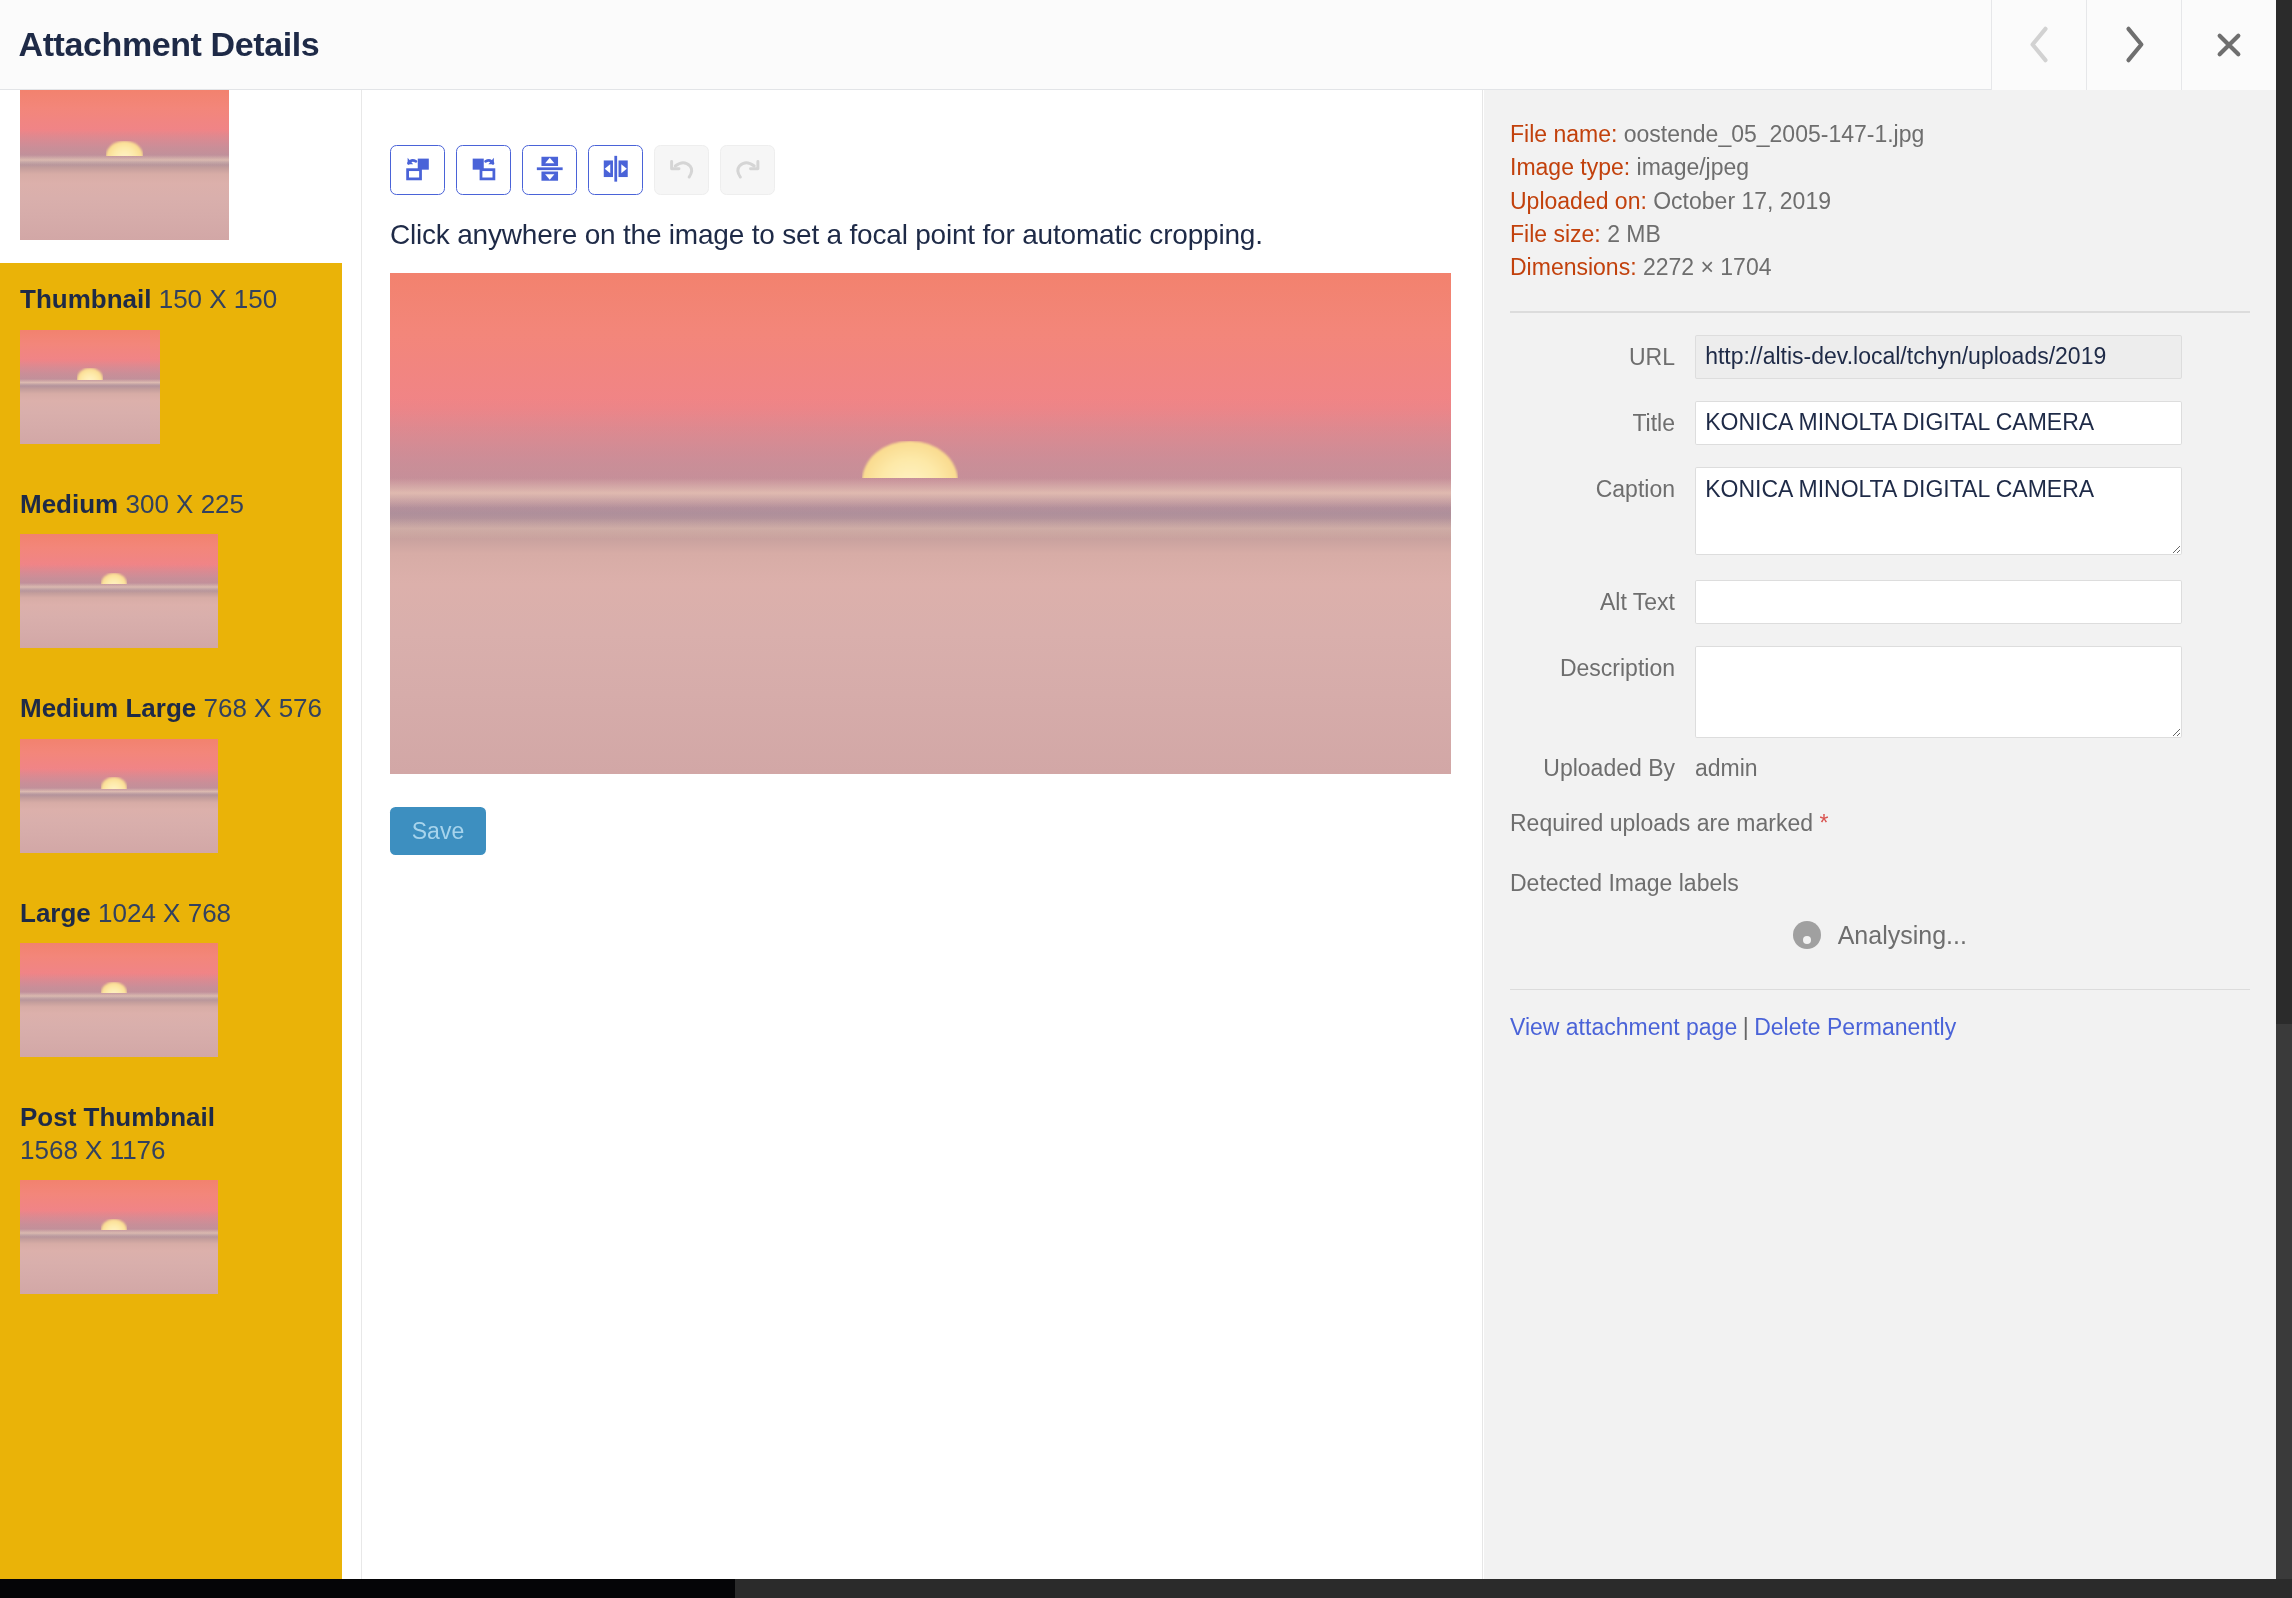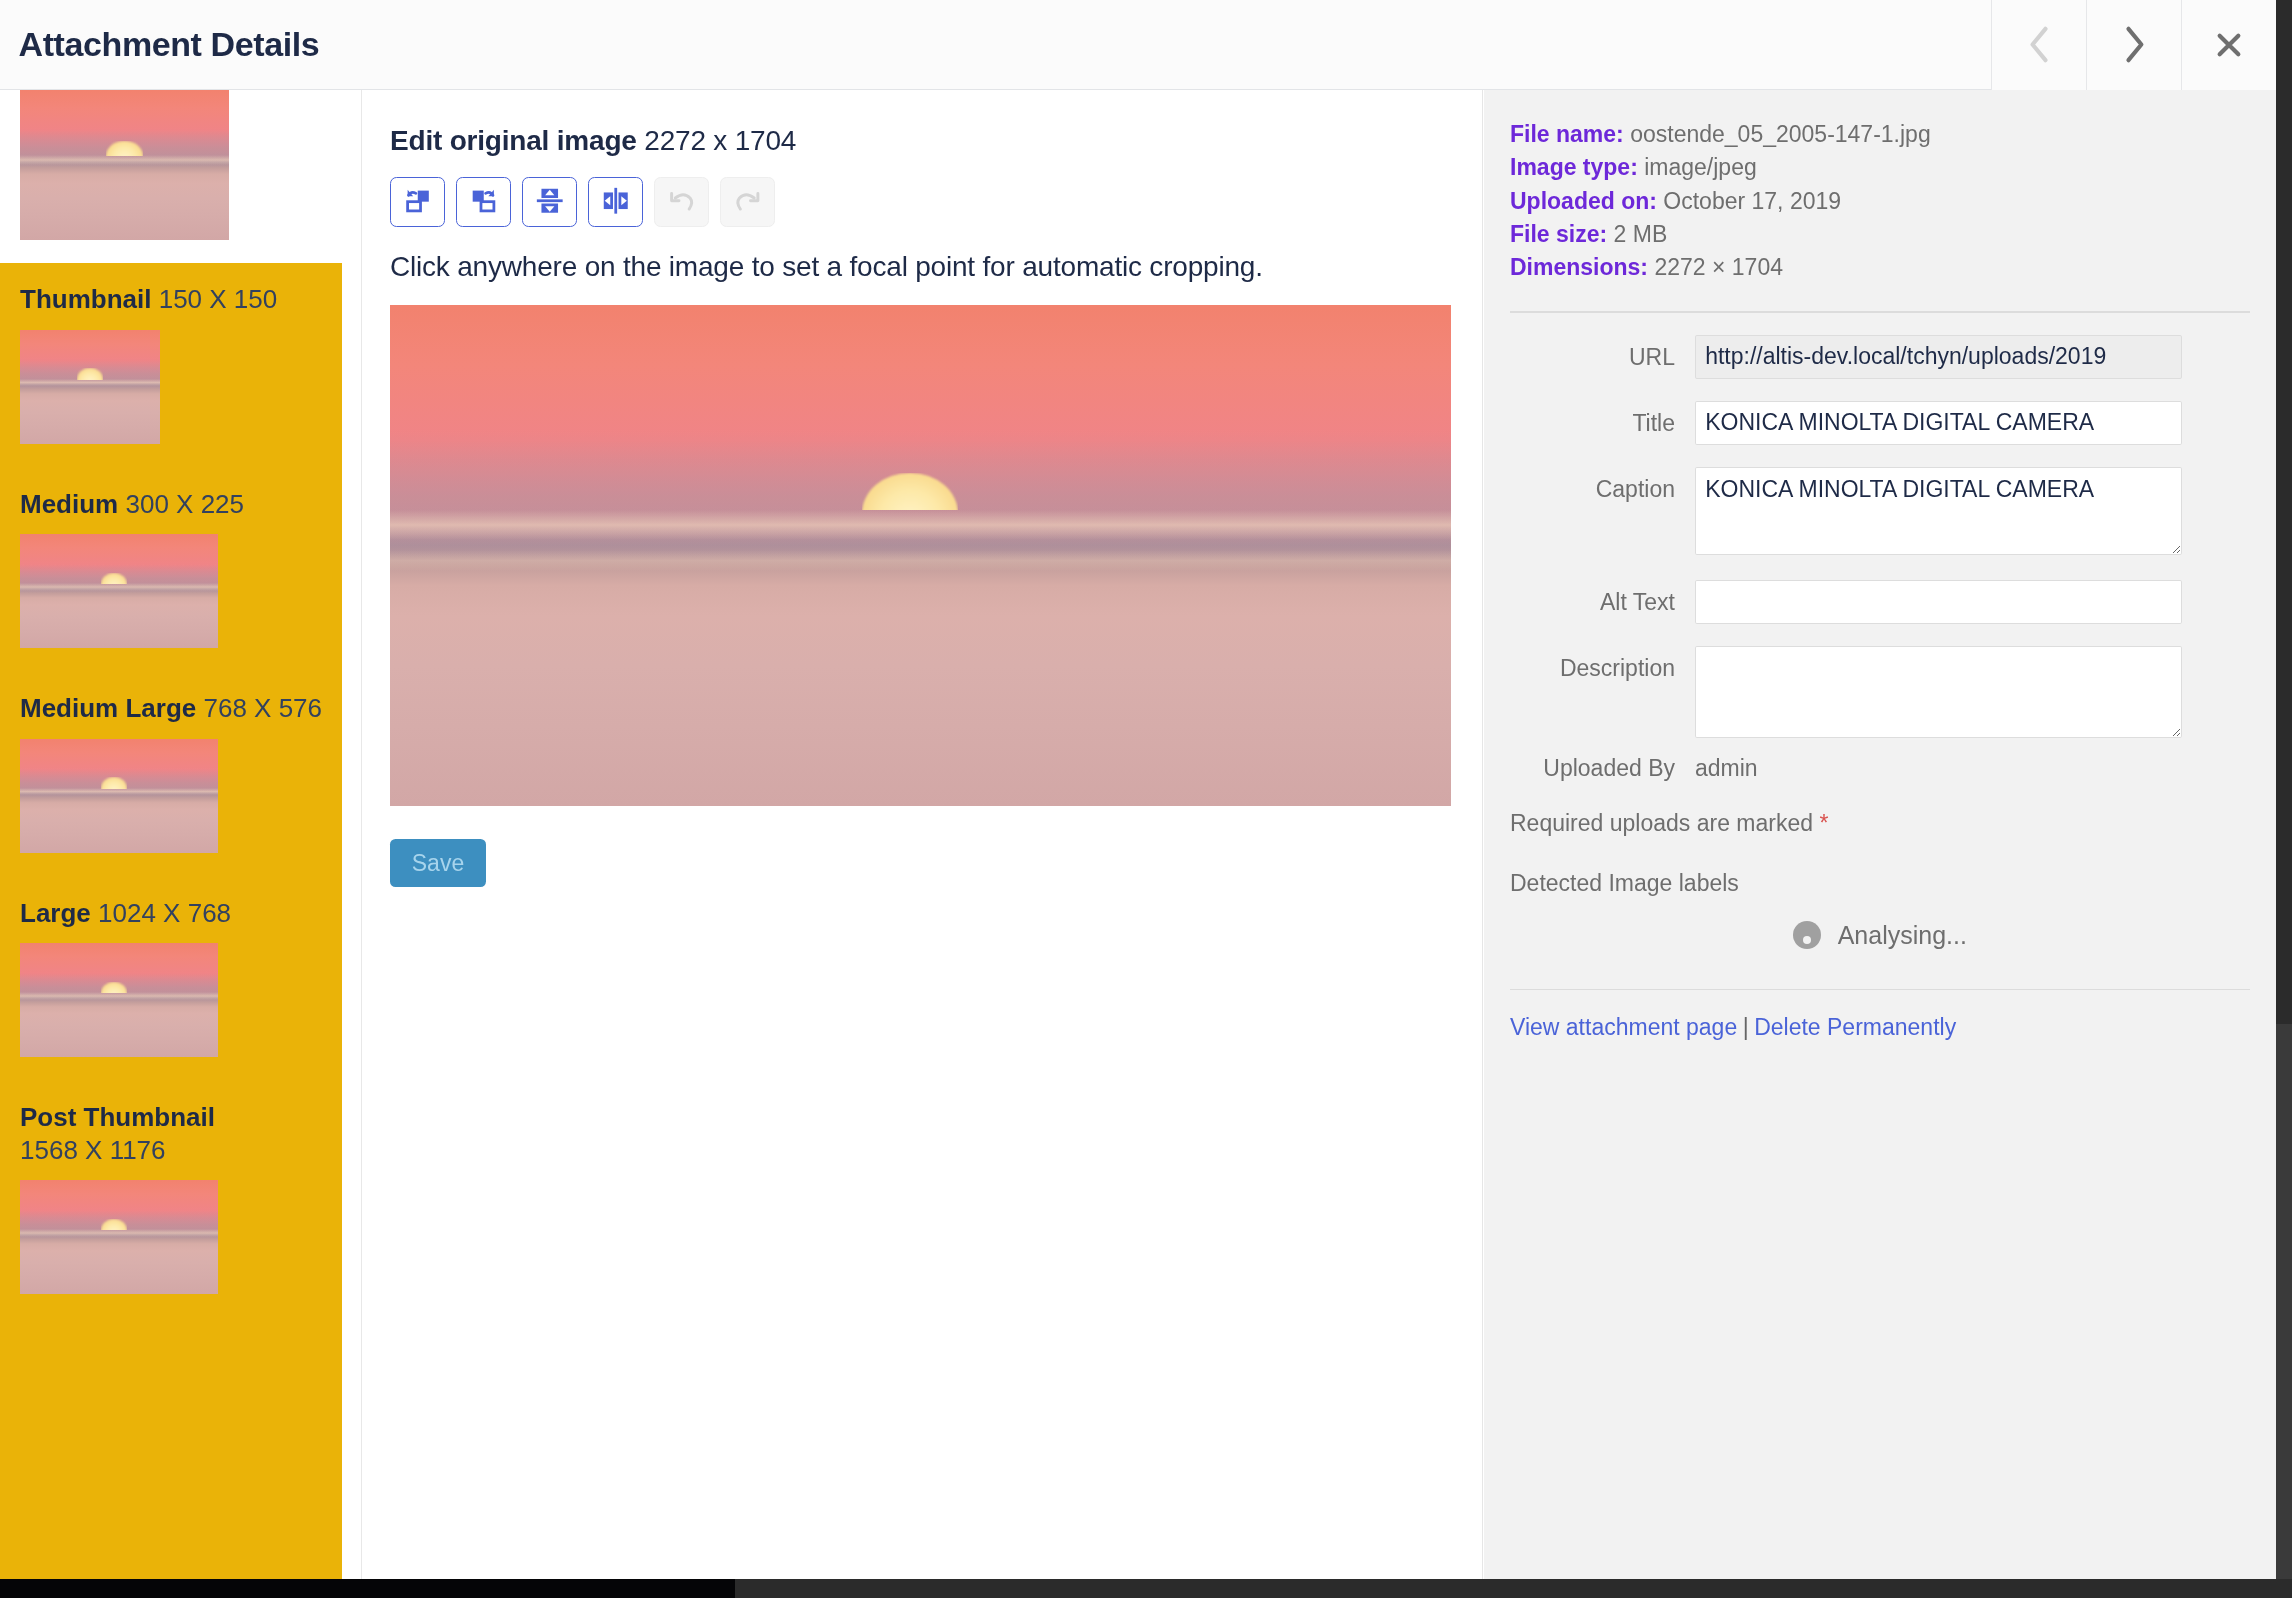--- a/index.html
+++ b/index.html
@@ -191,21 +191,21 @@
     background: #f2f2f2;
     padding: 28px 26px 0 26px;
     overflow: hidden;
   }
   .meta-line {
     font-size: 23px;
     color: #6e6e6e;
     line-height: 1.45;
     white-space: nowrap;
   }
-  .meta-line b { color: #6d28d9; font-weight: bold; }
+  .meta-line b { color: #c2410c; font-weight: normal; }
 
   .divider {
     height: 1.8px;
     background: #dcdcdc;
     margin: 26px 0 0 0;
   }
 
   .field-row {
     display: flex;
     align-items: flex-start;
@@ -504,24 +504,20 @@
             </div>
             <div class="glint" style="top:43%;height:7%"></div>
           </div>
         </div>
 
       </div>
     </div>
 
     <div class="editor-col">
 
-      <div class="editor-heading">
-        <span class="b">Edit original image</span>
-        <span class="d">2272 x 1704</span>
-      </div>
 
       <div class="tool-row">
 
         <button class="tool-btn">
           <span>
             <svg width="29.5" height="29.5" viewBox="0 0 32 32" fill="none">
               <rect x="16" y="5" width="12" height="12" fill="#4a63d8"></rect>
               <rect x="5" y="17" width="14" height="10" fill="none" stroke="#4a63d8" stroke-width="3"></rect>
               <path d="M14 8 Q9 5 6 10" stroke="#4a63d8" stroke-width="3" fill="none" stroke-linecap="round"></path>
               <path d="M5 4 L5 11 L11 11 Z" fill="#4a63d8"></path>

